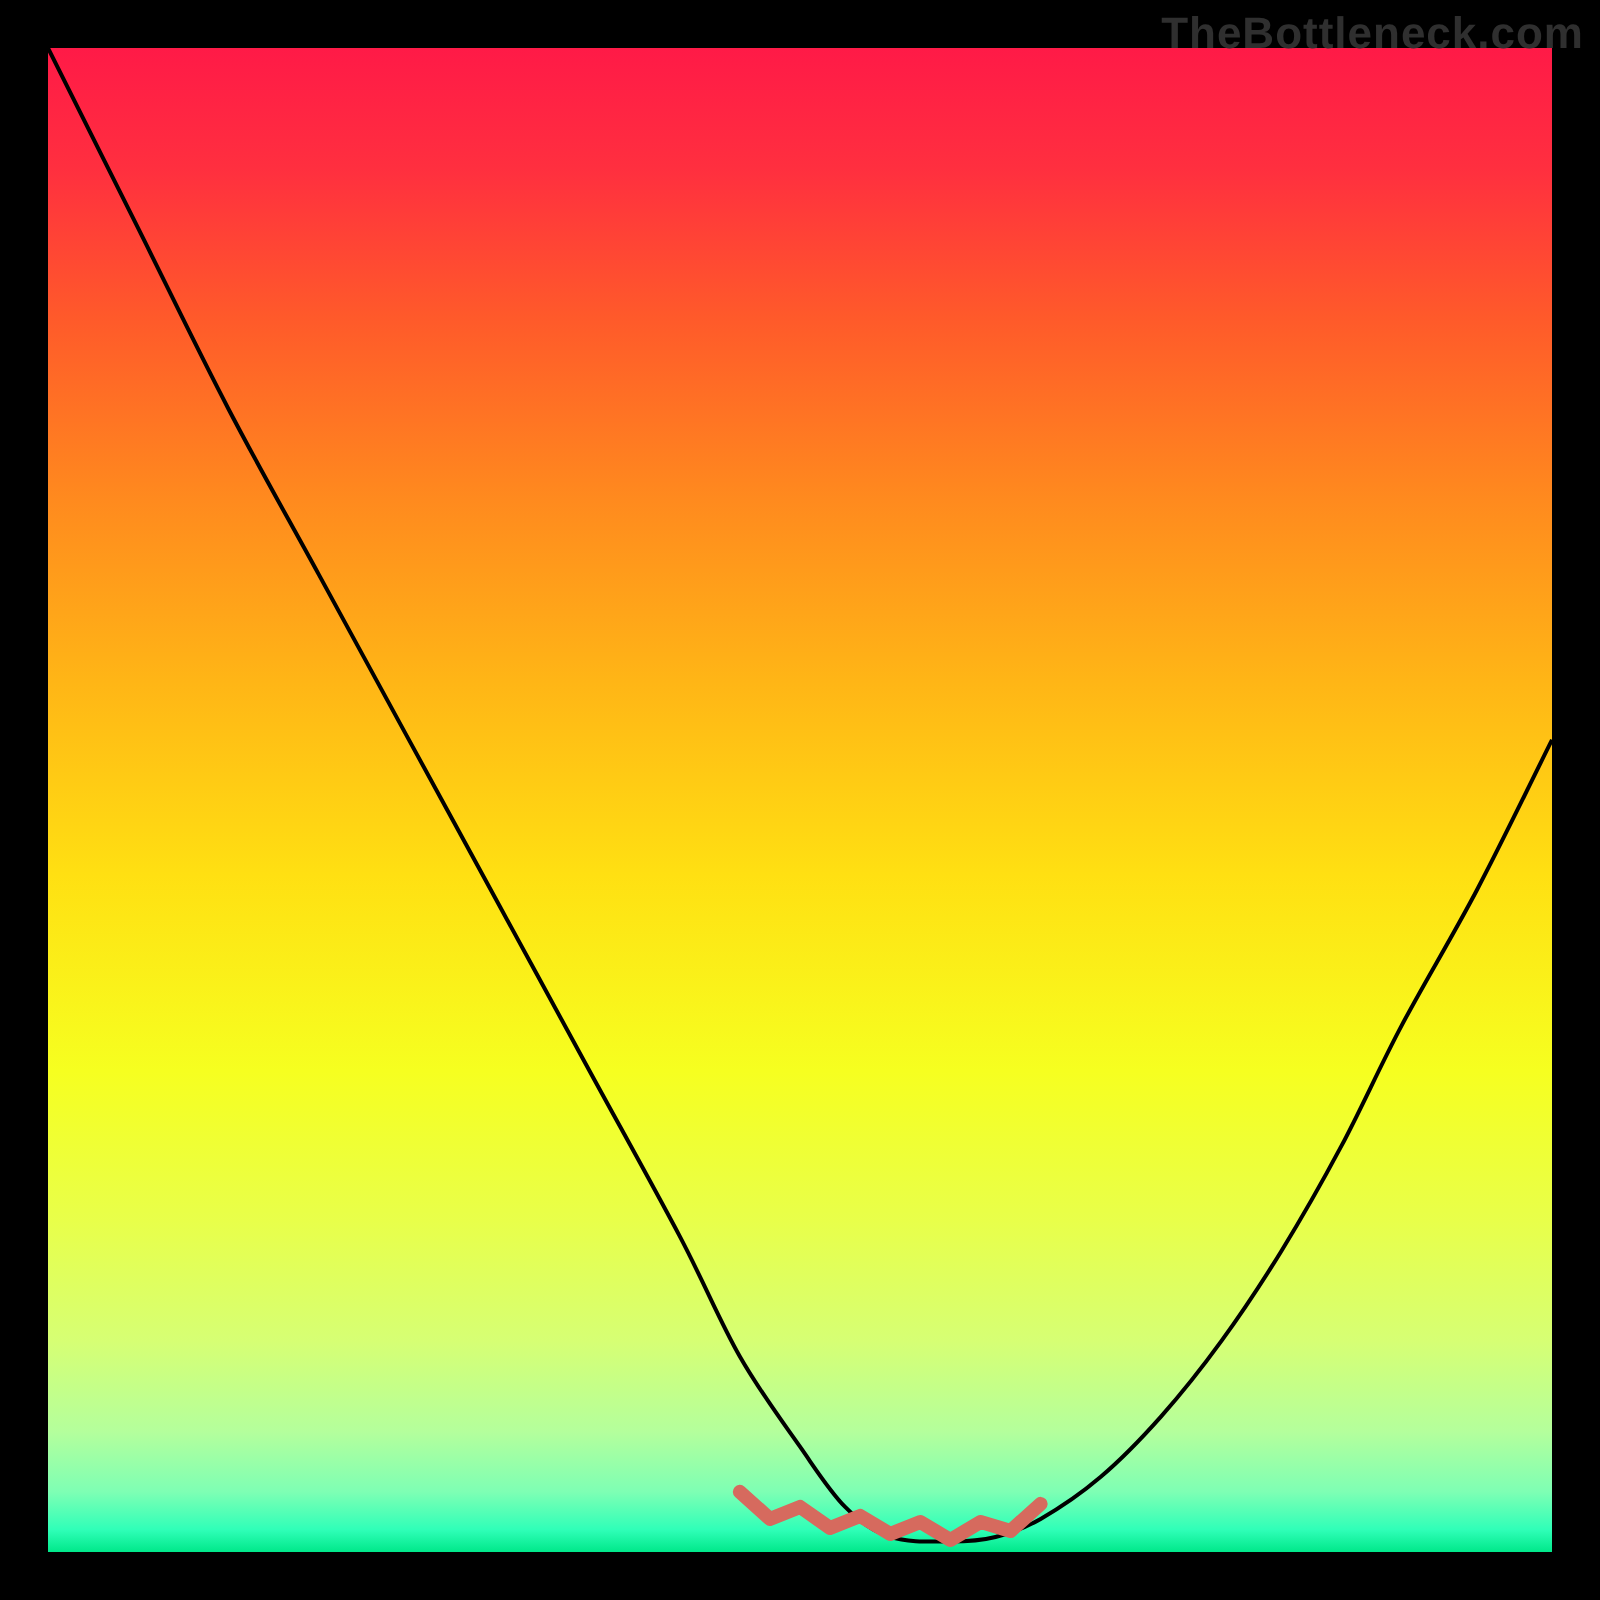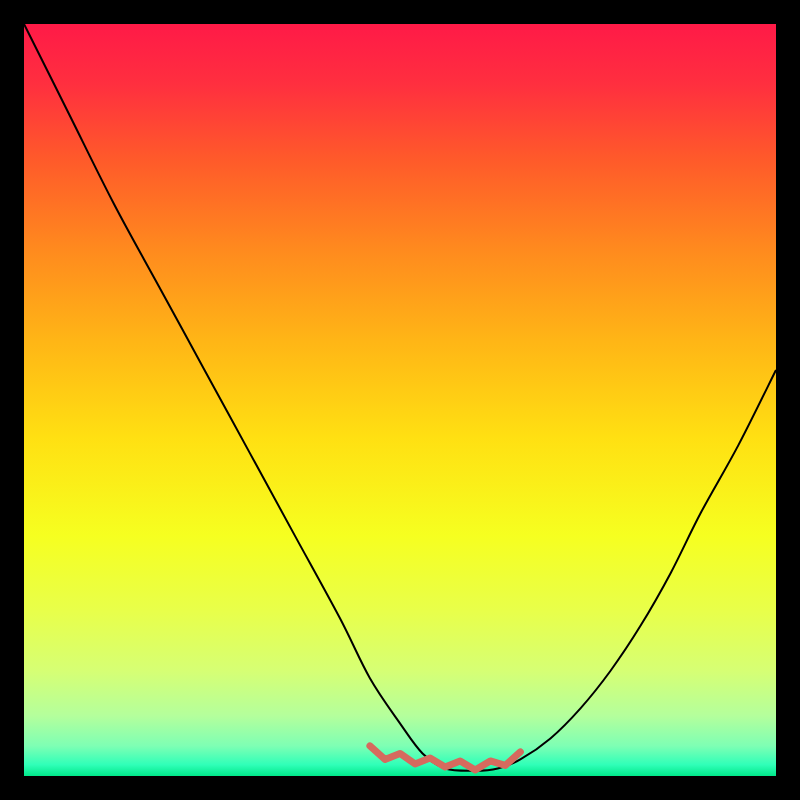--- a/index.html
+++ b/index.html
@@ -40,20 +40,21 @@
     display: block;
     width: 752px;
     height: 752px;
   }
 </style>
 </head>
 <body>
 
 <div class="frame">
 
+  <div class="watermark">TheBottleneck.com</div>
 
   <div class="plot">
     <svg id="plot-svg" viewBox="0 0 752 752" preserveAspectRatio="none">
       <defs>
         <linearGradient id="bg-grad" x1="0" y1="0" x2="0" y2="1">
             <stop offset="0%" stop-color="#ff1a47"></stop>
             <stop offset="8%" stop-color="#ff2f3f"></stop>
             <stop offset="18%" stop-color="#ff5a2a"></stop>
             <stop offset="30%" stop-color="#ff8a1e"></stop>
             <stop offset="42%" stop-color="#ffb516"></stop>

